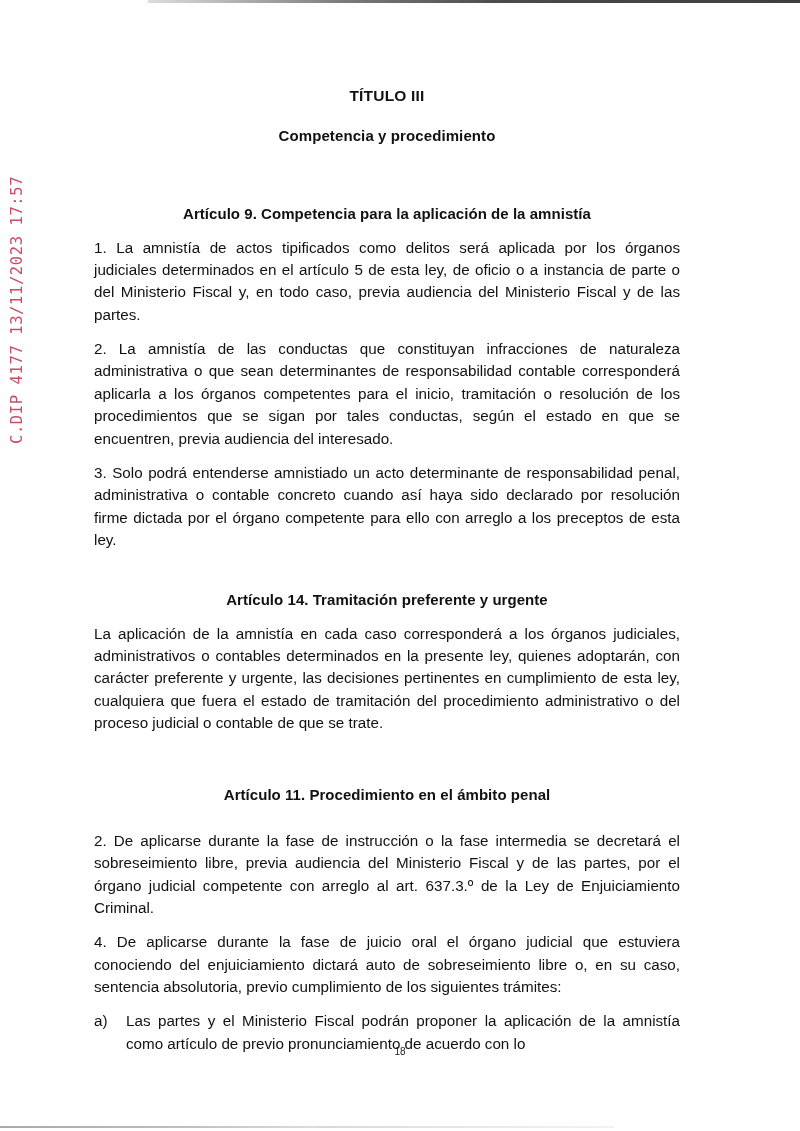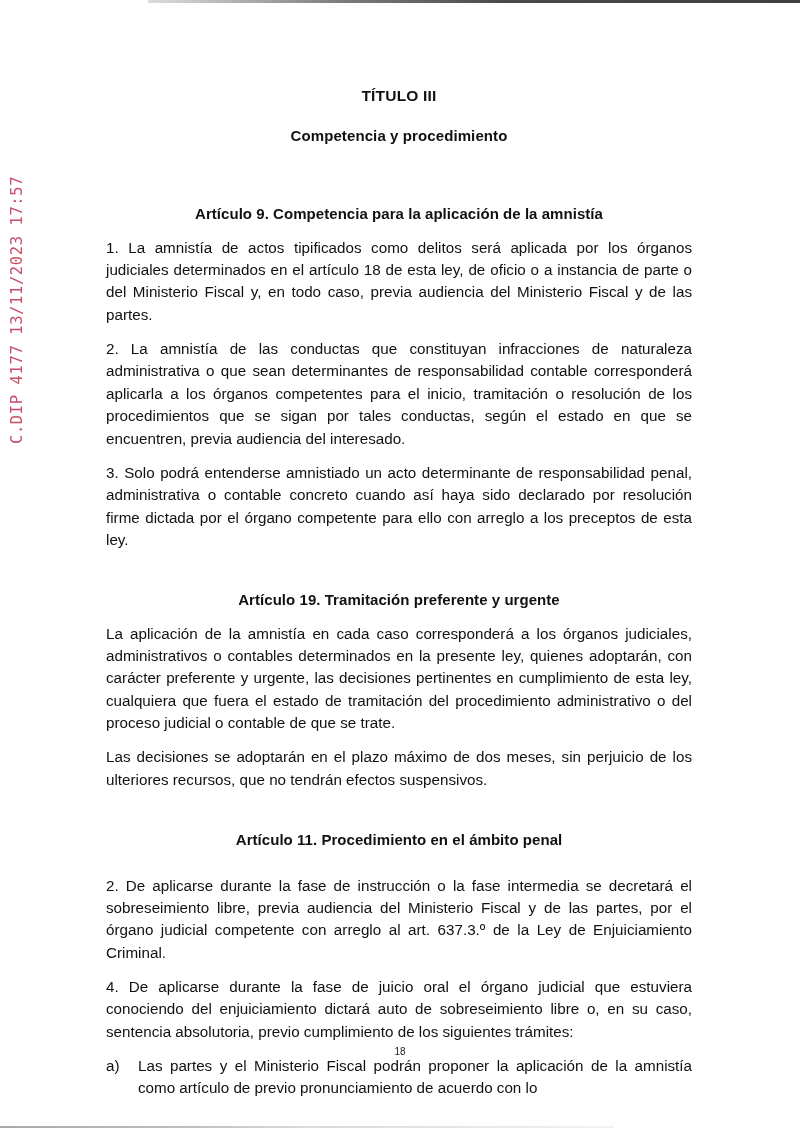--- a/index.html
+++ b/index.html
@@ -59,21 +59,21 @@
     font-size: 15.5px;
     letter-spacing: 0.6px;
     color: #c2405a;
     white-space: nowrap;
     opacity: 0.92;
   }
 
   
   .content {
     position: absolute;
-    left: 106px;
+    left: 94px;
     top: 84px;
     width: 586px;
   }
 
   .title-main {
     font-size: 15.5px;
     font-weight: bold;
     text-align: center;
     letter-spacing: 0.2px;
     margin: 0 0 0 0;
@@ -153,37 +153,36 @@
 
     <h1 class="title-main">TÍTULO III</h1>
 
     <h2 class="title-sub">Competencia y procedimiento</h2>
 
     <div class="gap-after-titleblock"></div>
 
     <h3 class="art-heading">Artículo 9. Competencia para la aplicación de la amnistía</h3>
     <div class="gap-head-to-body"></div>
 
-    <p class="para">1. La amnistía de actos tipificados como delitos será aplicada por los órganos judiciales determinados en el artículo 18 de esta ley, de oficio o a instancia de parte o del Ministerio Fiscal y, en todo caso, previa audiencia del Ministerio Fiscal y de las partes.</p>
+    <p class="para">1. La amnistía de actos tipificados como delitos será aplicada por los órganos judiciales determinados en el artículo 5 de esta ley, de oficio o a instancia de parte o del Ministerio Fiscal y, en todo caso, previa audiencia del Ministerio Fiscal y de las partes.</p>
     <div class="gap-para"></div>
 
     <p class="para">2. La amnistía de las conductas que constituyan infracciones de naturaleza administrativa o que sean determinantes de responsabilidad contable corresponderá aplicarla a los órganos competentes para el inicio, tramitación o resolución de los procedimientos que se sigan por tales conductas, según el estado en que se encuentren, previa audiencia del interesado.</p>
     <div class="gap-para"></div>
 
     <p class="para">3. Solo podrá entenderse amnistiado un acto determinante de responsabilidad penal, administrativa o contable concreto cuando así haya sido declarado por resolución firme dictada por el órgano competente para ello con arreglo a los preceptos de esta ley.</p>
 
     <div class="gap-section"></div>
 
-    <h3 class="art-heading">Artículo 19. Tramitación preferente y urgente</h3>
+    <h3 class="art-heading">Artículo 14. Tramitación preferente y urgente</h3>
     <div class="gap-head-to-body"></div>
 
     <p class="para">La aplicación de la amnistía en cada caso corresponderá a los órganos judiciales, administrativos o contables determinados en la presente ley, quienes adoptarán, con carácter preferente y urgente, las decisiones pertinentes en cumplimiento de esta ley, cualquiera que fuera el estado de tramitación del procedimiento administrativo o del proceso judicial o contable de que se trate.</p>
     <div class="gap-para"></div>
 
-    <p class="para">Las decisiones se adoptarán en el plazo máximo de dos meses, sin perjuicio de los ulteriores recursos, que no tendrán efectos suspensivos.</p>
 
     <div class="gap-section"></div>
 
     <h3 class="art-heading">Artículo 11. Procedimiento en el ámbito penal</h3>
     <div class="gap-head-to-body"></div>
 
     <div class="gap-para"></div>
 
     <p class="para">2. De aplicarse durante la fase de instrucción o la fase intermedia se decretará el sobreseimiento libre, previa audiencia del Ministerio Fiscal y de las partes, por el órgano judicial competente con arreglo al art. 637.3.º de la Ley de Enjuiciamiento Criminal.</p>
     <div class="gap-para"></div>

